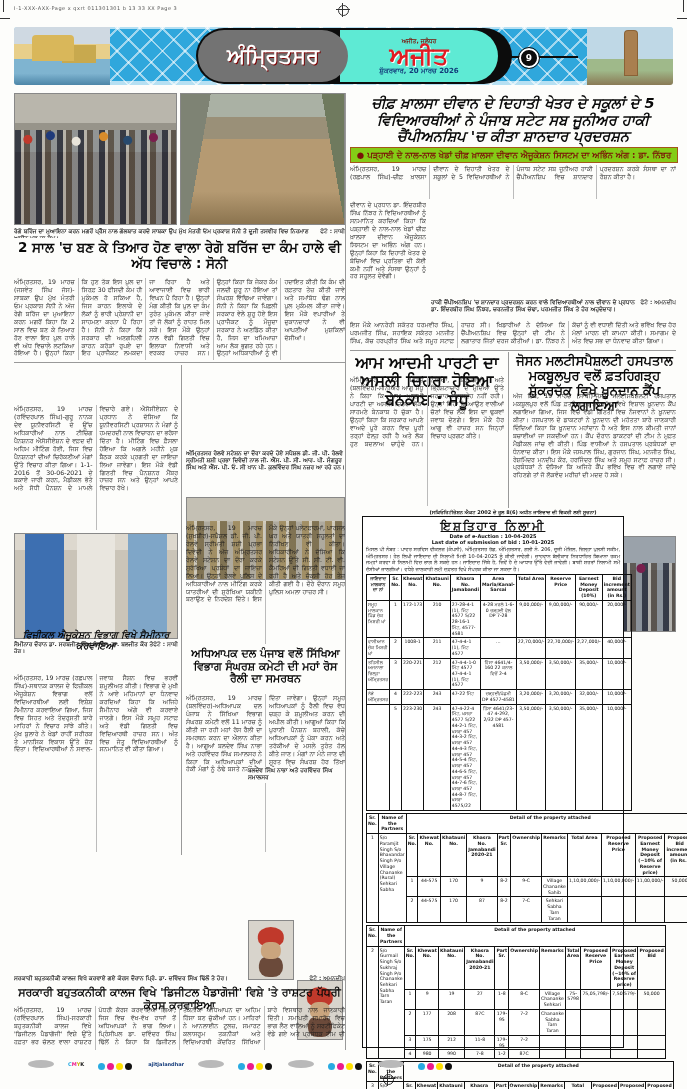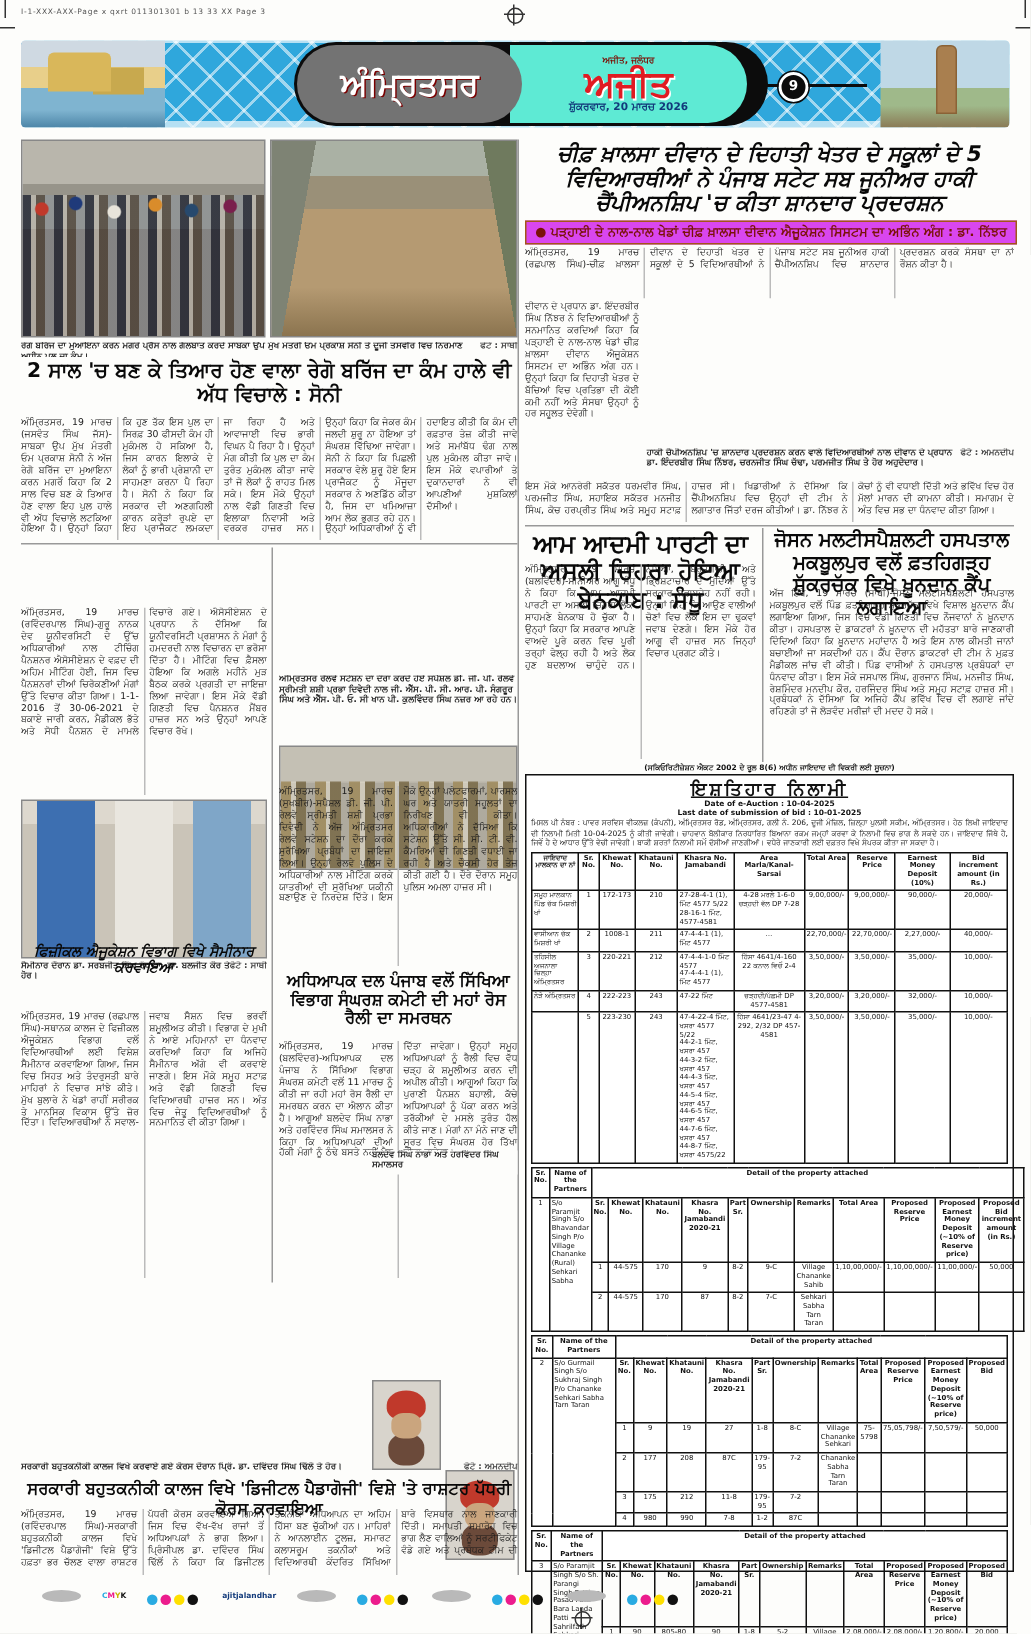--- a/index.html
+++ b/index.html
@@ -30,21 +30,21 @@
   .cityPill{flex:0 0 150px;background:#737373;border-radius:28px;display:flex;align-items:center;justify-content:center;margin:2px 0 2px 2px;z-index:2;}
   .cityPill span{color:#fff;font-weight:bold;font-size:21px;text-shadow:1px 1px 0 #7a0000;}
   .titleBox{flex:1;background:#5eead4;border-radius:0 26px 26px 0;margin:2px 14px 2px -8px;display:flex;flex-direction:column;align-items:center;justify-content:center;line-height:1;}
   .titleBox .small{font-size:6px;color:#7a1208;font-weight:bold;}
   .titleBox .big{font-size:24px;color:#e01b22;font-weight:bold;text-shadow:1px 1px 0 #fff;}
   .titleBox .date{font-size:7px;color:#123a7a;font-weight:bold;}
   .pageBadge{position:absolute;left:505px;top:21px;width:16px;height:16px;background:#0c0c0c;border:2px solid #fff;outline:1px solid #0c0c0c;border-radius:50%;color:#fff;font-size:9px;font-weight:bold;display:flex;align-items:center;justify-content:center;z-index:3;}
   .badgeLine{position:absolute;left:494px;top:29px;width:70px;height:2px;background:#0c0c0c;}
   
   .hl{font-weight:bold;color:#090909;text-align:center;line-height:1.15;}
-  .bar{background:#d946ef;border:1px solid #a3551a;color:#7a1208;font-weight:bold;text-align:center;
+  .bar{background:#84cc16;border:1px solid #a3551a;color:#7a1208;font-weight:bold;text-align:center;
        font-size:8.5px;line-height:13px;height:13px;overflow:hidden;}
   .body{font-size:6.2px;line-height:1.28;text-align:justify;color:#1a1a1a;overflow:hidden;
         column-gap:7px;column-rule:1px solid #bbb;}
   .cap{font-size:5.8px;font-weight:bold;color:#222;line-height:1.2;overflow:hidden;}
   .cap .credit{float:right;color:#444;}
   .vrule{width:1px;background:#999;}
   .hrule{height:1px;background:#999;}
   
   .photo{overflow:hidden;border:1px solid #888;box-sizing:border-box;}
   .crowd{position:relative;}
@@ -183,21 +183,21 @@
 
   <div class="abs vrule" style="left:508px;top:352px;height:156px;"></div>
   <div class="abs hl" style="left:350px;top:354px;width:154px;height:18px;font-size:16px;">ਆਮ ਆਦਮੀ ਪਾਰਟੀ ਦਾ ਅਸਲੀ ਚਿਹਰਾ ਹੋਇਆ ਬੇਨਕਾਬ : ਸੰਧੂ</div>
   <div class="abs body" style="left:350px;top:376px;width:154px;height:130px;column-count:2;">ਅੰਮ੍ਰਿਤਸਰ, 19 ਮਾਰਚ (ਬਲਵਿੰਦਰ)-ਸੀਨੀਅਰ ਆਗੂ ਸੰਧੂ ਨੇ ਕਿਹਾ ਕਿ ਆਮ ਆਦਮੀ ਪਾਰਟੀ ਦਾ ਅਸਲੀ ਚਿਹਰਾ ਲੋਕਾਂ ਸਾਹਮਣੇ ਬੇਨਕਾਬ ਹੋ ਚੁੱਕਾ ਹੈ। ਉਨ੍ਹਾਂ ਕਿਹਾ ਕਿ ਸਰਕਾਰ ਆਪਣੇ ਵਾਅਦੇ ਪੂਰੇ ਕਰਨ ਵਿਚ ਪੂਰੀ ਤਰ੍ਹਾਂ ਫੇਲ੍ਹ ਰਹੀ ਹੈ ਅਤੇ ਲੋਕ ਹੁਣ ਬਦਲਾਅ ਚਾਹੁੰਦੇ ਹਨ। ਨਸ਼ਿਆਂ, ਬੇਰੁਜ਼ਗਾਰੀ ਅਤੇ ਭ੍ਰਿਸ਼ਟਾਚਾਰ ਦੇ ਮੁੱਦਿਆਂ ਉੱਤੇ ਸਰਕਾਰ ਜਵਾਬਦੇਹ ਨਹੀਂ ਰਹੀ। ਉਨ੍ਹਾਂ ਕਿਹਾ ਕਿ ਆਉਣ ਵਾਲੀਆਂ ਚੋਣਾਂ ਵਿਚ ਲੋਕ ਇਸ ਦਾ ਢੁਕਵਾਂ ਜਵਾਬ ਦੇਣਗੇ। ਇਸ ਮੌਕੇ ਹੋਰ ਆਗੂ ਵੀ ਹਾਜ਼ਰ ਸਨ ਜਿਨ੍ਹਾਂ ਵਿਚਾਰ ਪ੍ਰਗਟ ਕੀਤੇ।</div>
   <div class="abs portrait p-blue" style="left:403px;top:398px;width:48px;height:66px;"></div>
 
   <div class="abs hl" style="left:513px;top:354px;width:163px;height:34px;font-size:13px;">ਜੋਸਨ ਮਲਟੀਸਪੈਸ਼ਲਟੀ ਹਸਪਤਾਲ ਮਕਬੂਲਪੁਰ ਵਲੋਂ ਫ਼ਤਹਿਗੜ੍ਹ ਸ਼ੁੱਕਰਚੱਕ ਵਿਖੇ ਖ਼ੂਨਦਾਨ ਕੈਂਪ ਲਗਾਇਆ</div>
   <div class="abs body" style="left:513px;top:392px;width:163px;height:114px;column-count:1;">ਅੱਜ ਇੱਥੇ, 19 ਮਾਰਚ (ਸਾਥੀ)-ਜੋਸਨ ਮਲਟੀਸਪੈਸ਼ਲਟੀ ਹਸਪਤਾਲ ਮਕਬੂਲਪੁਰ ਵਲੋਂ ਪਿੰਡ ਫ਼ਤਹਿਗੜ੍ਹ ਸ਼ੁੱਕਰਚੱਕ ਵਿਖੇ ਵਿਸ਼ਾਲ ਖ਼ੂਨਦਾਨ ਕੈਂਪ ਲਗਾਇਆ ਗਿਆ, ਜਿਸ ਵਿਚ ਵੱਡੀ ਗਿਣਤੀ ਵਿਚ ਨੌਜਵਾਨਾਂ ਨੇ ਖ਼ੂਨਦਾਨ ਕੀਤਾ। ਹਸਪਤਾਲ ਦੇ ਡਾਕਟਰਾਂ ਨੇ ਖ਼ੂਨਦਾਨ ਦੀ ਮਹੱਤਤਾ ਬਾਰੇ ਜਾਣਕਾਰੀ ਦਿੰਦਿਆਂ ਕਿਹਾ ਕਿ ਖ਼ੂਨਦਾਨ ਮਹਾਂਦਾਨ ਹੈ ਅਤੇ ਇਸ ਨਾਲ ਕੀਮਤੀ ਜਾਨਾਂ ਬਚਾਈਆਂ ਜਾ ਸਕਦੀਆਂ ਹਨ। ਕੈਂਪ ਦੌਰਾਨ ਡਾਕਟਰਾਂ ਦੀ ਟੀਮ ਨੇ ਮੁਫ਼ਤ ਮੈਡੀਕਲ ਜਾਂਚ ਵੀ ਕੀਤੀ। ਪਿੰਡ ਵਾਸੀਆਂ ਨੇ ਹਸਪਤਾਲ ਪ੍ਰਬੰਧਕਾਂ ਦਾ ਧੰਨਵਾਦ ਕੀਤਾ। ਇਸ ਮੌਕੇ ਜਸਪਾਲ ਸਿੰਘ, ਗੁਰਜਾਨ ਸਿੰਘ, ਮਨਜੀਤ ਸਿੰਘ, ਰੇਸ਼ਮਿੰਦਰ ਮਨਦੀਪ ਕੌਰ, ਹਰਜਿੰਦਰ ਸਿੰਘ ਅਤੇ ਸਮੂਹ ਸਟਾਫ਼ ਹਾਜ਼ਰ ਸੀ। ਪ੍ਰਬੰਧਕਾਂ ਨੇ ਦੱਸਿਆ ਕਿ ਅਜਿਹੇ ਕੈਂਪ ਭਵਿੱਖ ਵਿਚ ਵੀ ਲਗਾਏ ਜਾਂਦੇ ਰਹਿਣਗੇ ਤਾਂ ਜੋ ਲੋੜਵੰਦ ਮਰੀਜ਼ਾਂ ਦੀ ਮਦਦ ਹੋ ਸਕੇ।</div>
 
   <div class="abs nline" style="left:350px;top:509px;width:326px;">(ਸਕਿਓਰਿਟੀਜ਼ੇਸ਼ਨ ਐਕਟ 2002 ਦੇ ਰੂਲ 8(6) ਅਧੀਨ ਜਾਇਦਾਦ ਦੀ ਵਿਕਰੀ ਲਈ ਸੂਚਨਾ)</div>
-  <div class="abs notice" style="left:350px;top:516px;width:326px;height:532px;">
+  <div class="abs notice" style="left:362px;top:516px;width:262px;height:532px;">
     <div class="ntitle">ਇਸ਼ਤਿਹਾਰ ਨਿਲਾਮੀ</div>
     <div class="nline">Date of e-Auction : 10-04-2025</div>
     <div class="nline">Last date of submission of bid : 10-01-2025</div>
     <div class="nintro">ਮਿਸਲ ਪੀ ਨੰਬਰ : ਪਾਵਰ ਸਰਵਿਸ ਵੀਕਲਜ਼ (ਕੰਪਨੀ), ਅੰਮ੍ਰਿਤਸਰ ਰੋਡ, ਅੰਮ੍ਰਿਤਸਰ, ਗਲੀ ਨੰ. 206, ਦੂਜੀ ਮੰਜ਼ਿਲ, ਜ਼ਿਲ੍ਹਾ ਪੁਲਸੀ ਸਕੀਮ, ਅੰਮ੍ਰਿਤਸਰ। ਹੇਠ ਲਿਖੀ ਜਾਇਦਾਦ ਦੀ ਨਿਲਾਮੀ ਮਿਤੀ 10-04-2025 ਨੂੰ ਕੀਤੀ ਜਾਵੇਗੀ। ਚਾਹਵਾਨ ਬੋਲੀਕਾਰ ਨਿਰਧਾਰਿਤ ਬਿਆਨਾ ਰਕਮ ਜਮ੍ਹਾਂ ਕਰਵਾ ਕੇ ਨਿਲਾਮੀ ਵਿਚ ਭਾਗ ਲੈ ਸਕਦੇ ਹਨ। ਜਾਇਦਾਦ ਜਿੱਥੇ ਹੈ, ਜਿਵੇਂ ਹੈ ਦੇ ਆਧਾਰ ਉੱਤੇ ਵੇਚੀ ਜਾਵੇਗੀ। ਬਾਕੀ ਸ਼ਰਤਾਂ ਨਿਲਾਮੀ ਸਮੇਂ ਦੱਸੀਆਂ ਜਾਣਗੀਆਂ। ਵਧੇਰੇ ਜਾਣਕਾਰੀ ਲਈ ਦਫ਼ਤਰ ਵਿਖੇ ਸੰਪਰਕ ਕੀਤਾ ਜਾ ਸਕਦਾ ਹੈ।</div>
     <table class="ntab" id="mainTable">
         <tbody>
           <tr>
             <th>ਜਾਇਦਾਦ ਮਾਲਕਾਨ ਦਾ ਨਾਂ</th>
             <th>Sr. No.</th>
             <th>Khewat No.</th>

